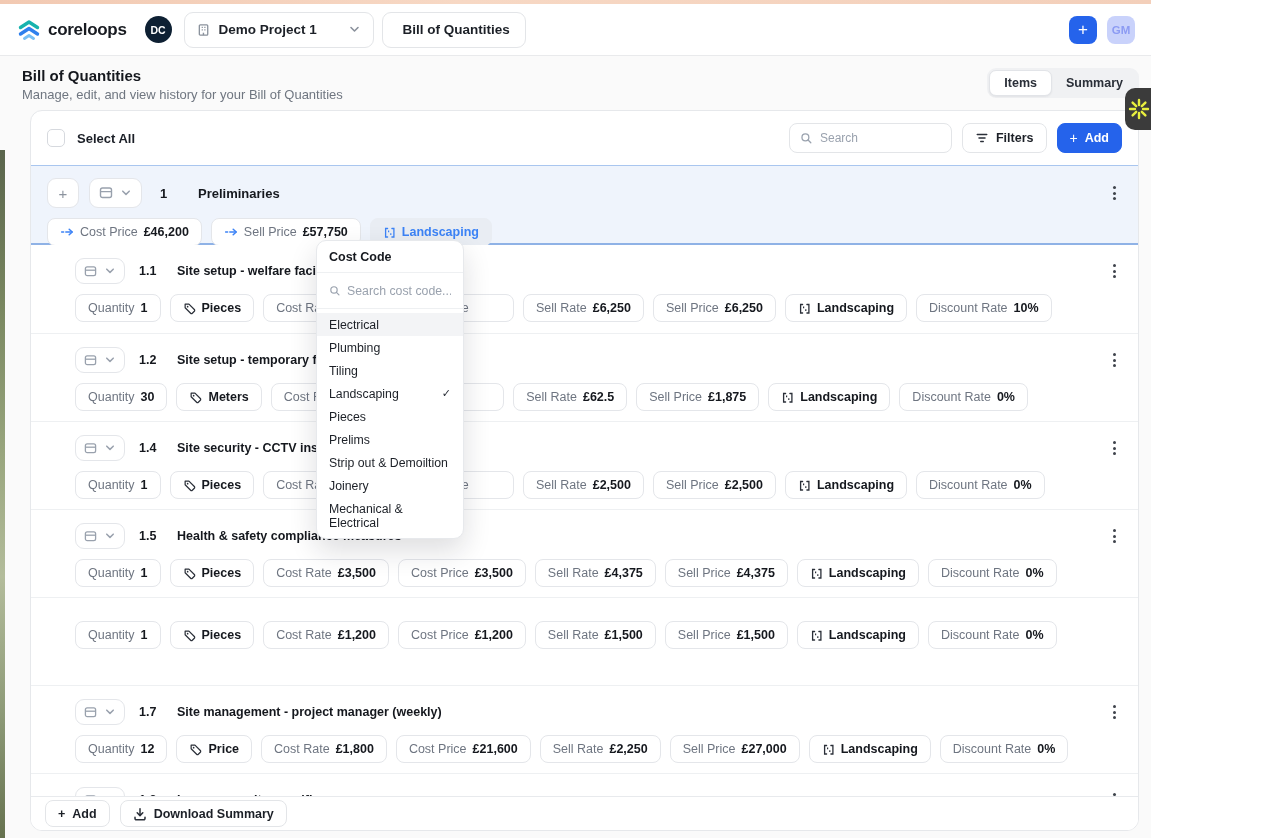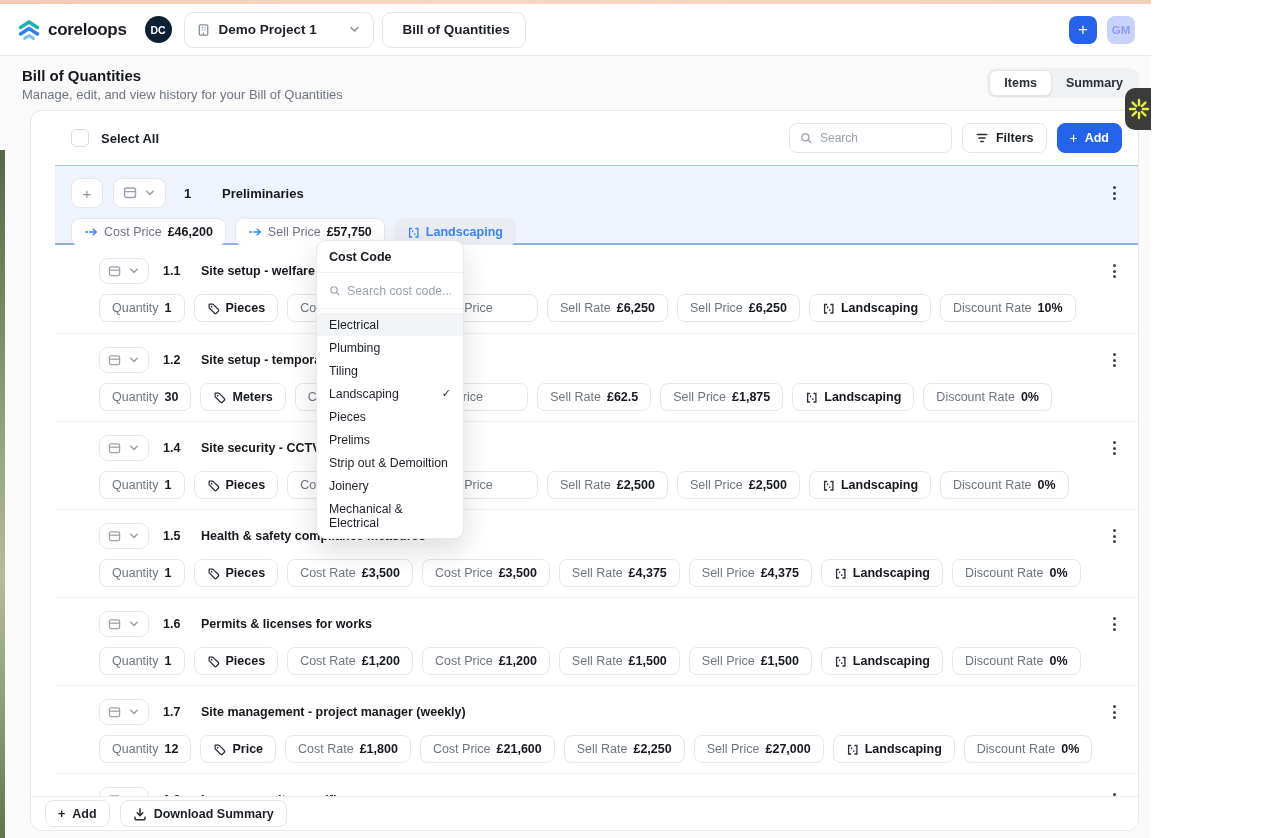--- a/index.html
+++ b/index.html
@@ -32,21 +32,21 @@
   .page { background:#fafafa; height:782px; }
   .page-head { height:54px; display:flex; align-items:center; padding:0 12px 0 22px; }
   .page-title { font-size:15px; font-weight:700; color:#15181e; margin-top:2px; }
   .page-sub { font-size:13px; color:#6f7680; margin-top:3px;text-align:right; }
   .tabs { margin-left:auto; display:flex; background:#f0f1f3; border-radius:9px; padding:2px; }
   .tab { height:26px; display:inline-flex; align-items:center; justify-content:center; padding:0 14px; font-size:12.5px;
     font-weight:600; color:#2a2f38; border-radius:7px; cursor:pointer; }
   .tab.active { background:#fff; border:1px solid #e2e4e8; box-shadow:0 1px 2px rgba(16,24,40,.06); }
 
   
-  .card { position:relative; margin:0 12px 0 30px; height:721px; background:#fff; border:1px solid #e6e8eb; border-radius:12px; overflow:hidden;padding-left:24px; }
+  .card { position:relative; margin:0 12px 0 30px; height:721px; background:#fff; border:1px solid #e6e8eb; border-radius:12px; overflow:hidden; }
   .toolbar { height:54px; display:flex; align-items:center; padding:0 16px; }
   .checkbox { width:18px; height:18px; border:1.5px solid #d6d9de; border-radius:5px; background:#fff; margin-right:12px; cursor:pointer; }
   .selall { font-size:13px; font-weight:600; color:#1b1f27; }
   .tool-right { margin-left:auto; display:flex; align-items:center; gap:10px; }
   .search-box { display:flex; align-items:center; gap:8px; width:163px; height:30px; border:1px solid #e3e5e8; border-radius:8px;
     padding:0 10px; color:#9aa2ae; background:#fff; }
   .search-box input { border:none; outline:none; width:100%; font-size:12px; font-family:inherit; color:#1c2027; background:transparent; }
   .search-box input::placeholder { color:#9aa2ae; }
   .btn { display:inline-flex; align-items:center; gap:7px; height:30px; padding:0 12px; border:1px solid #e3e5e8; border-radius:8px;
     background:#fff; font-size:12.5px; font-weight:600; color:#1c2027; cursor:pointer; font-family:inherit; }
@@ -525,37 +525,20 @@
               <span class="cv">Landscaping</span>
             </div>
           <div class="chip">
               <span class="cl">Discount Rate</span>
               <span class="cv">0%</span>
             </div>
         </div>
       </div>
 
       <div class="item">
-        <div class="row-head">
-          <button class="split-btn sm">
-            <svg class="i13" viewBox="0 0 14 14">
-                <use href="#i-card"></use>
-              </svg>
-            <svg class="i12" viewBox="0 0 13 13">
-                <use href="#i-chev"></use>
-              </svg>
-          </button>
-          <span class="num">1.6</span>
-          <span class="ttl">Permits &amp; licenses for works</span>
-          <span class="kebab">
-              <i></i>
-              <i></i>
-              <i></i>
-            </span>
-        </div>
         <div class="chips">
           <div class="chip">
               <span class="cl">Quantity</span>
               <span class="cv">1</span>
             </div>
           <div class="chip">
               <svg class="i13 ic-dark" viewBox="0 0 14 14">
                 <use href="#i-tag"></use>
               </svg>
               <span class="cv">Pieces</span>

